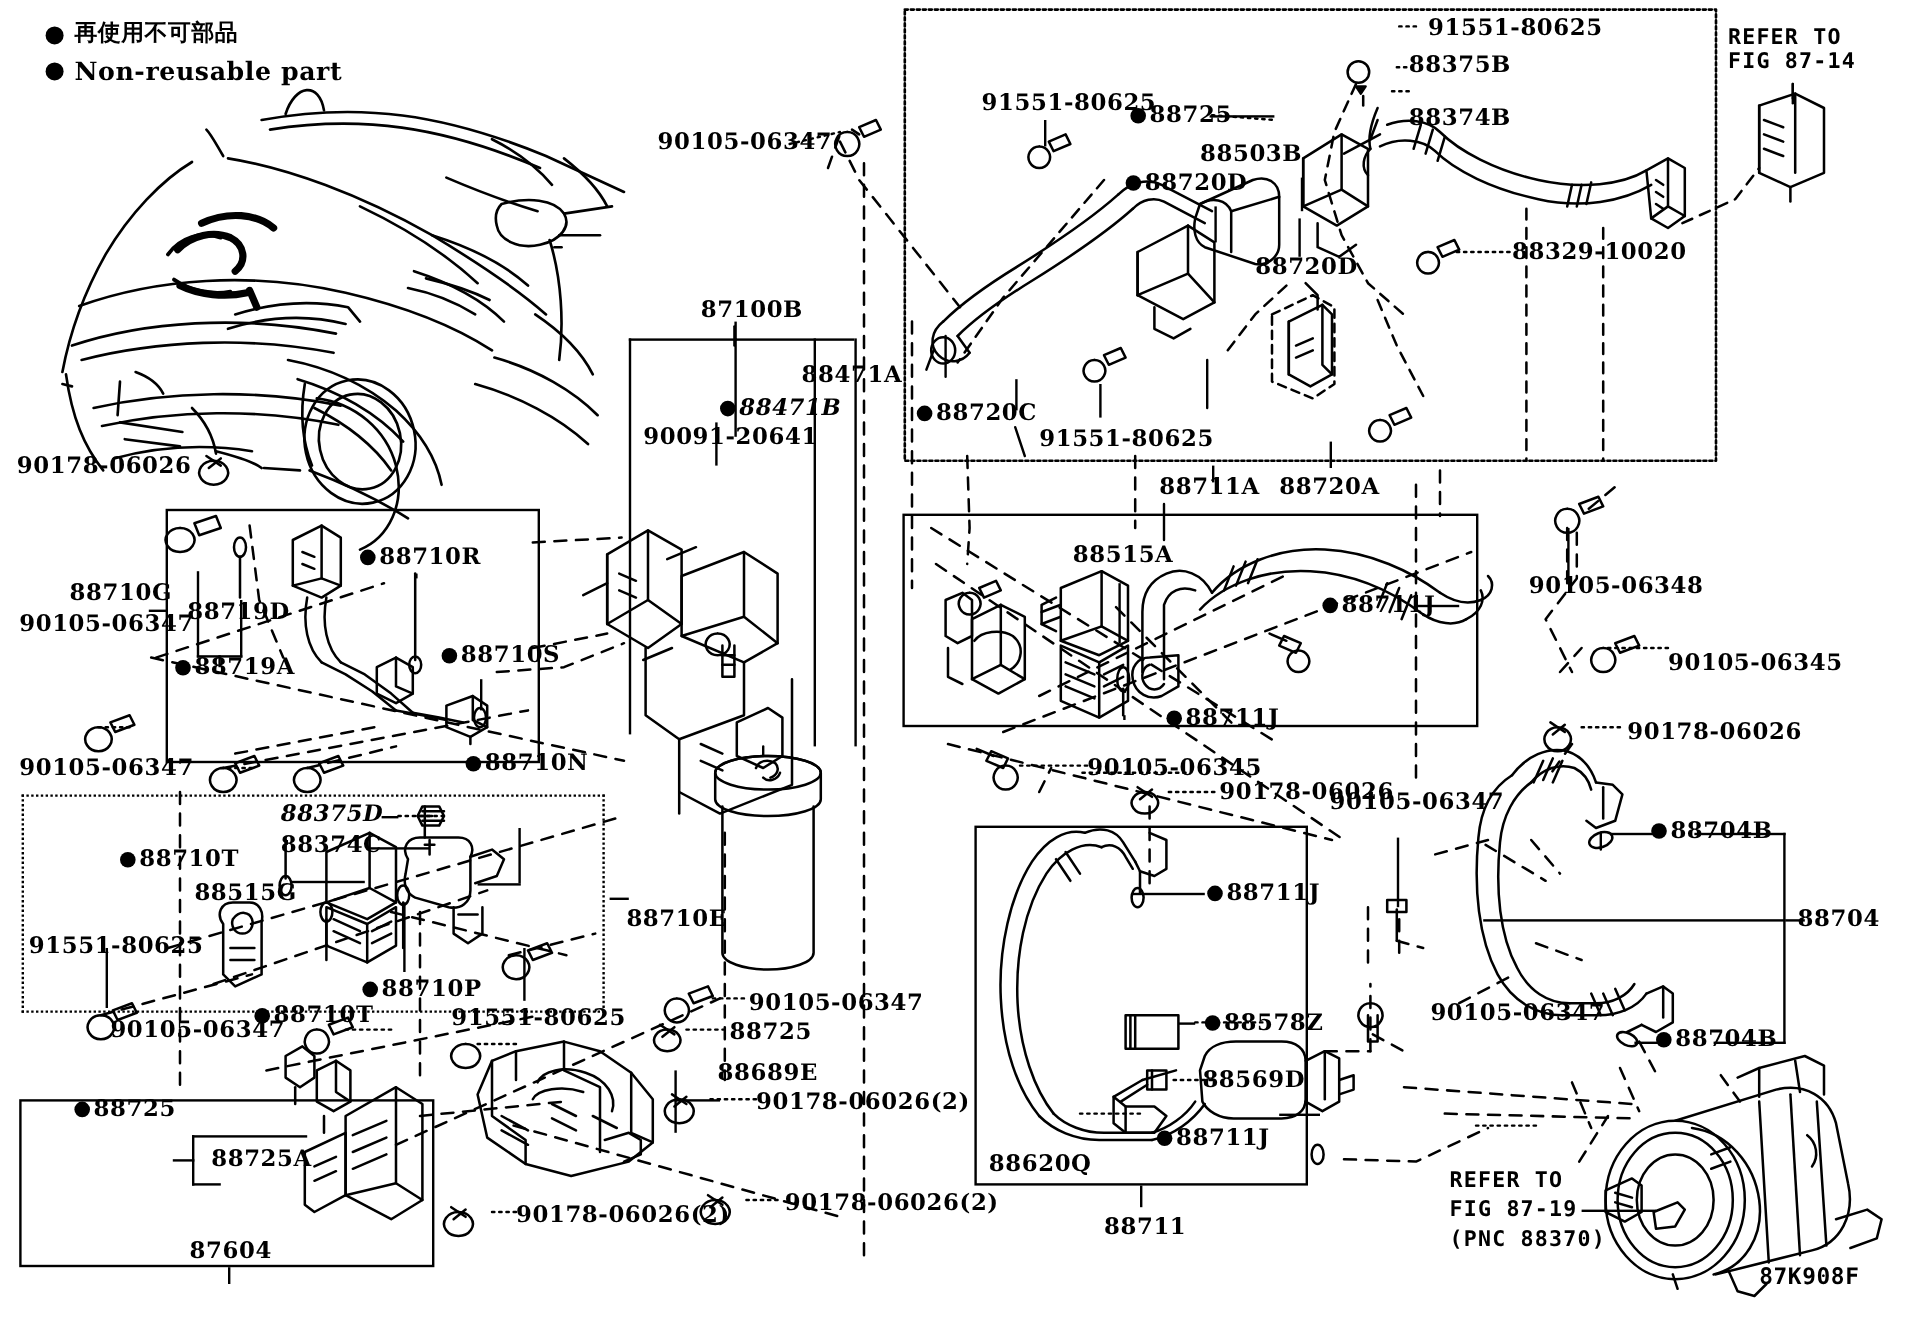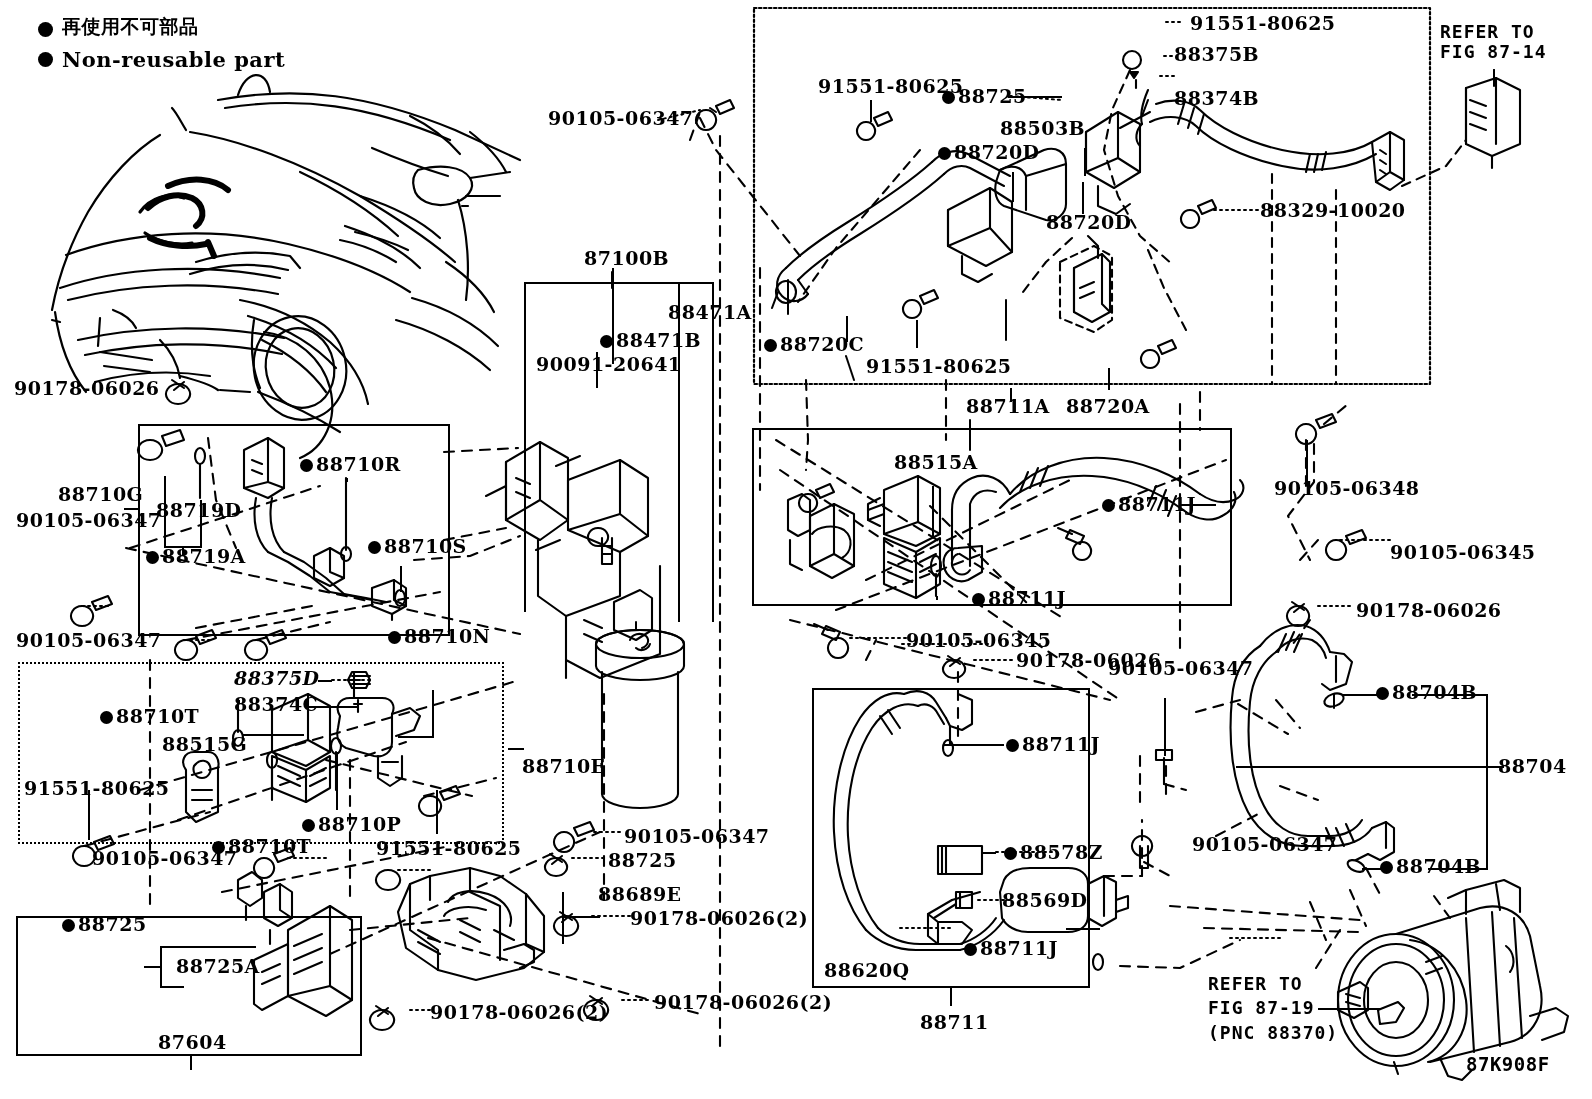--- a/index.html
+++ b/index.html
@@ -688,21 +688,21 @@
   <div class="lbl" style="left:764px;top:334px;"><span class="dot"></span><span>88720C</span></div>
   <div class="lbl" style="left:866px;top:356px;"><span>91551-80625</span></div>
 
   <div class="lbl" style="left:1440px;top:22px;font-family:'DejaVu Sans Mono',monospace;font-size:18px;letter-spacing:1px;">
     <div>REFER TO</div>
     <div>FIG 87-14</div>
   </div>
 
   <div class="lbl" style="left:584px;top:248px;"><span>87100B</span></div>
   <div class="lbl" style="left:668px;top:302px;"><span>88471A</span></div>
-  <div class="lbl" style="left:600px;top:330px;"><span class="dot"></span><span>88471B</span></div>
+  <div class="lbl" style="left:600px;top:330px;font-style:italic;"><span class="dot"></span><span>88471B</span></div>
   <div class="lbl" style="left:536px;top:354px;"><span>90091-20641</span></div>
 
   <div class="lbl" style="left:14px;top:378px;"><span>90178-06026</span></div>
 
   <div class="lbl" style="left:58px;top:484px;"><span>88710G</span></div>
   <div class="lbl" style="left:300px;top:454px;"><span class="dot"></span><span>88710R</span></div>
   <div class="lbl" style="left:156px;top:500px;"><span>88719D</span></div>
   <div class="lbl" style="left:146px;top:546px;"><span class="dot"></span><span>88719A</span></div>
   <div class="lbl" style="left:368px;top:536px;"><span class="dot"></span><span>88710S</span></div>
   <div class="lbl" style="left:16px;top:510px;"><span>90105-06347</span></div>

